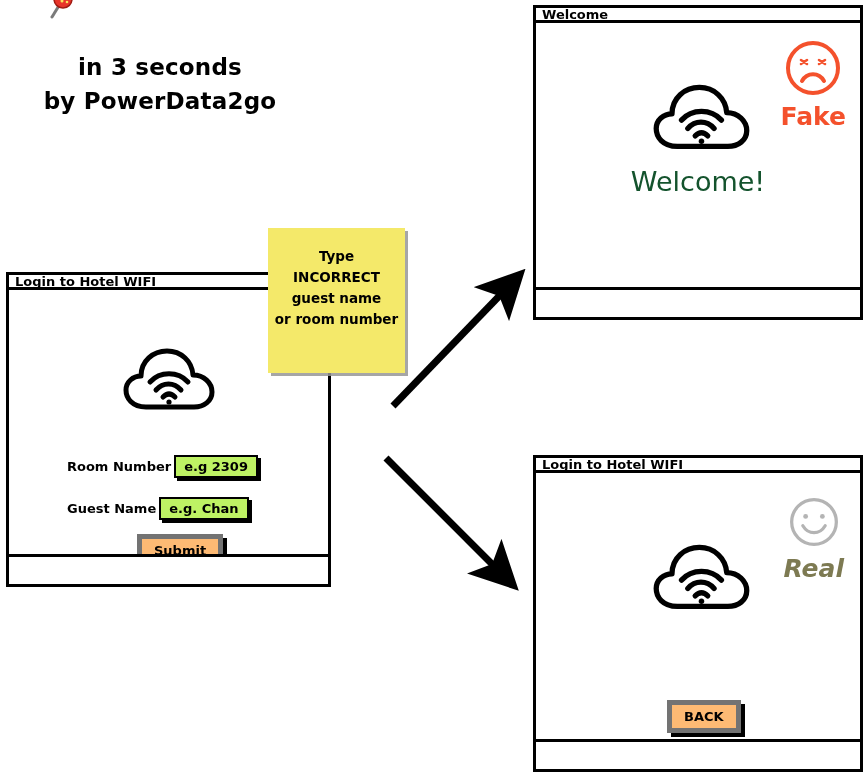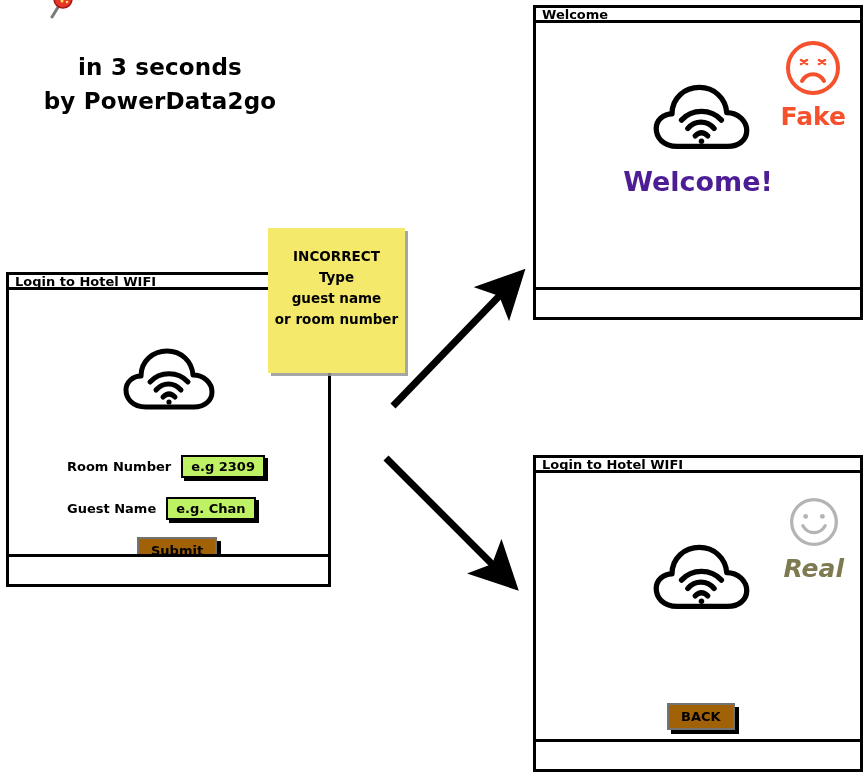--- a/index.html
+++ b/index.html
@@ -35,32 +35,32 @@
   }
 
   
   .cloudwifi{display:block;}
 
   
   #win-login{left:6px;top:272px;width:325px;height:315px;}
   #win-login .win-body{height:290px;}
   .login-icon{position:absolute;left:113px;top:55px;}
   .form-row{
-    position:absolute;display:flex;align-items:center;gap:10px;
+    position:absolute;display:flex;align-items:center;gap:3px;
   }
   .form-label{font-size:13px;font-weight:600;color:#000;white-space:nowrap;}
   .field{
     border:2px solid #000;background:#bef264;
     padding:2px 8px;font-size:13px;font-weight:600;color:#000;
     box-shadow:3px 3px 0 #000;white-space:nowrap;
   }
   #row-room{left:58px;top:165px;}
   #row-guest{left:58px;top:207px;}
   .btn{
-    border:2px solid #737373;background:#a16207;
+    border:5px solid #737373;background:#fdba74;
     font-size:13px;font-weight:600;color:#000;
     padding:4px 12px;box-shadow:4px 4px 0 #000;
     white-space:nowrap;cursor:pointer;
   }
   #submit-wrap{position:absolute;left:128px;top:250px;}
 
   
   #sticky{
     position:absolute;left:268px;top:228px;width:137px;height:145px;
     background:#f4e96a;
@@ -83,21 +83,21 @@
   #win-fail{left:533px;top:455px;width:330px;height:317px;}
   #win-fail .win-body{height:292px;}
 
   .verdict{position:absolute;display:flex;flex-direction:column;align-items:center;}
   .verdict-label{font-size:25px;font-weight:bold;line-height:28px;margin-top:2px;}
   #verdict-fake{right:14px;top:16px;}
   #verdict-real{right:16px;top:22px;font-style:italic;}
 
   .big-msg{
     position:absolute;left:0;right:0;text-align:center;
-    font-size:27px;font-weight:bold;color:#4c1d95;
+    font-size:27px;font-weight:normal;color:#14532d;
   }
   #welcome-msg{top:143px;}
   #fail-msg{top:160px;}
 
   .coupon{
     position:absolute;border:2px solid #000;background:#fff;
     text-align:center;font-size:12.5px;font-weight:600;line-height:19px;color:#000;
     box-sizing:border-box;padding-top:8px;
   }
   #coupon-box{left:84px;top:190px;width:160px;height:68px;}
@@ -144,22 +144,22 @@
       <div id="submit-wrap">
         <span class="btn">Submit</span>
       </div>
 
       <div class="win-status"></div>
     </div>
   </div>
 
   <div id="sticky">
     <div class="note-text">
+      <div>Type</div>
       <div>INCORRECT</div>
-      <div>Type</div>
       <div>guest name</div>
       <div>or room number</div>
     </div>
   </div>
   <span id="pin">
     <svg width="28" height="32" viewBox="0 0 28 32">
       <line x1="12" y1="16" x2="4" y2="29" stroke="#7a7a7a" stroke-width="3" stroke-linecap="round"></line>
       <circle cx="15" cy="11" r="9" fill="#e8342a" stroke="#a01a12" stroke-width="1.5"></circle>
       <circle cx="12" cy="8" r="1.5" fill="#f6e25c"></circle>
       <circle cx="18" cy="9" r="1.5" fill="#f6e25c"></circle>

